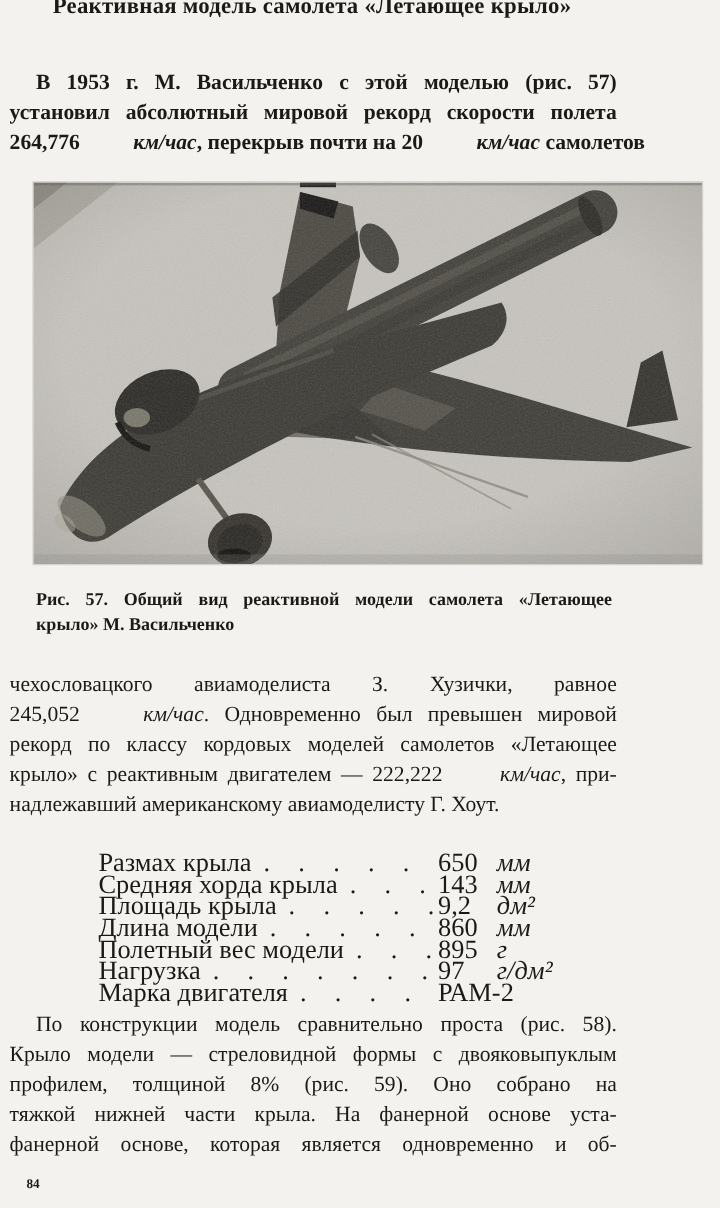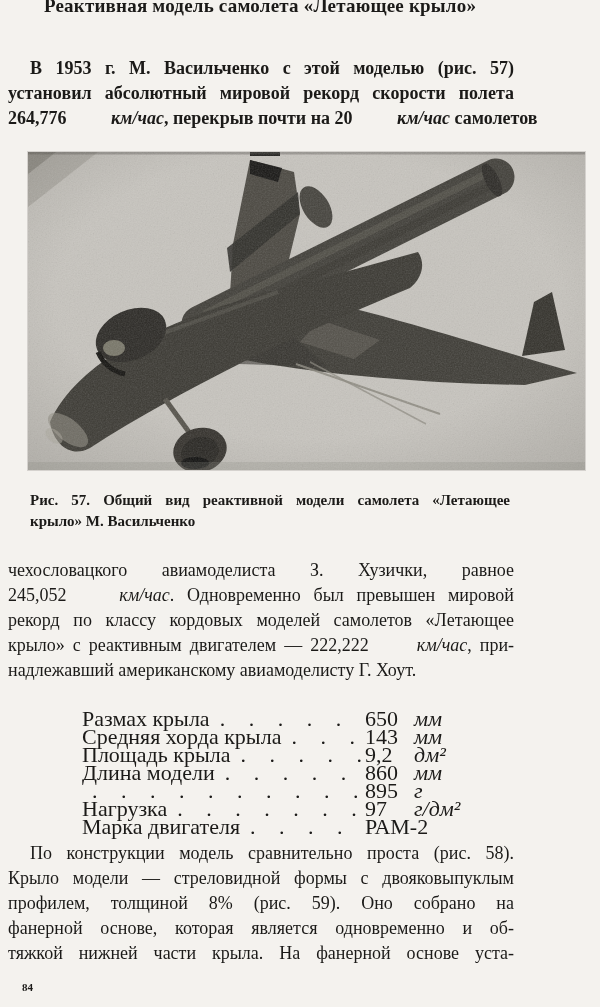--- a/index.html
+++ b/index.html
@@ -173,20 +173,21 @@
         <span class="num">9,2</span>
         <span class="unit">дм²</span>
     </div>
     <div class="srow">
       <span class="lbl">Длина модели</span>
         <span class="leader">. . . . . . . . . . . . . . . . . . . . . . . . . . . . . .</span>
         <span class="num">860</span>
         <span class="unit">мм</span>
     </div>
     <div class="srow">
+      <span class="lbl">Полетный вес модели</span>
         <span class="leader">. . . . . . . . . . . . . . . . . . . . . . . . . . . . . .</span>
         <span class="num">895</span>
         <span class="unit">г</span>
     </div>
     <div class="srow">
       <span class="lbl">Нагрузка</span>
         <span class="leader">. . . . . . . . . . . . . . . . . . . . . . . . . . . . . .</span>
         <span class="num">97</span>
         <span class="unit">г/дм²</span>
     </div>
@@ -195,19 +196,19 @@
         <span class="leader">. . . . . . . . . . . . . . . . . . . . . . . . . . . . . .</span>
         <span class="num">РАМ-2</span>
         <span class="unit"></span>
     </div>
   </div>
 
   <div class="para p3">
     <div class="ln indent"><span>По конструкции модель сравнительно проста (рис. 58).</span></div>
     <div class="ln"><span>Крыло модели — стреловидной формы с двояковыпуклым</span></div>
     <div class="ln"><span>профилем, толщиной 8% (рис. 59). Оно собрано на</span></div>
+    <div class="ln"><span>тяжкой нижней части крыла. На фанерной основе уста-</span></div>
     <div class="ln"><span>фанерной основе, которая является одновременно и об-</span></div>
-    <div class="ln"><span>тяжкой нижней части крыла. На фанерной основе уста-</span></div>
   </div>
 
   <div class="pageno">84</div>
 
 </div>
 
 </body></html>

